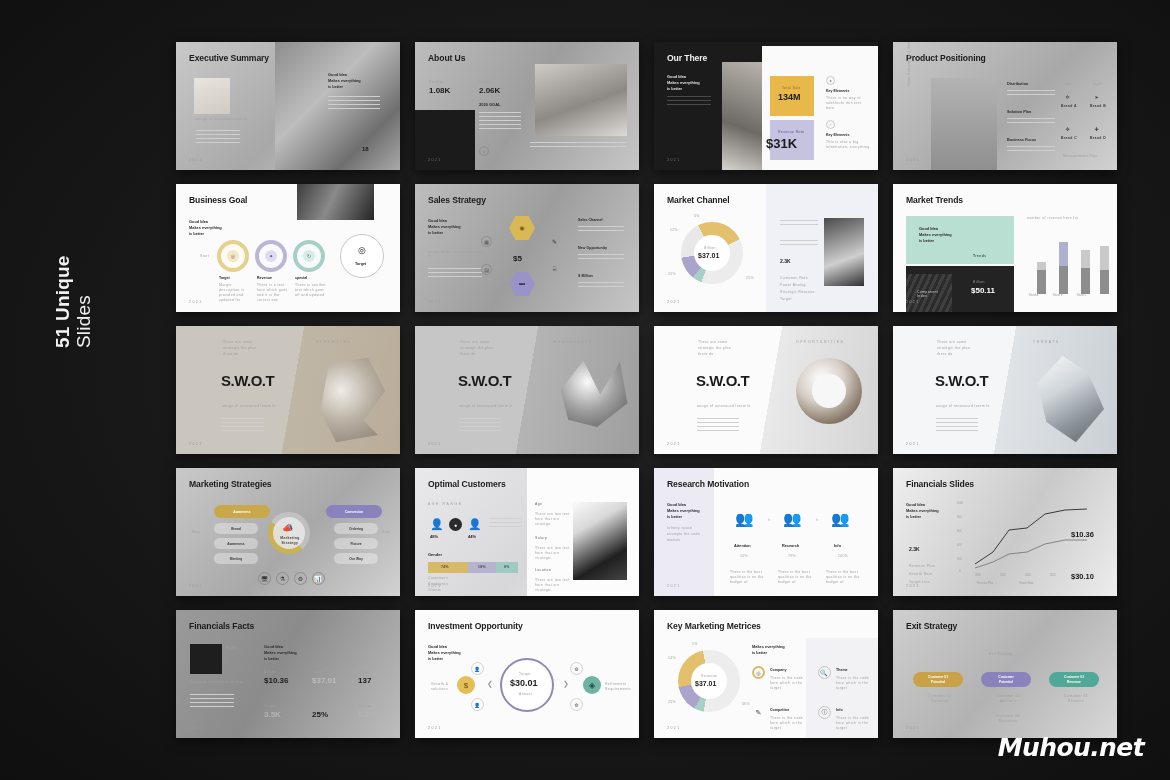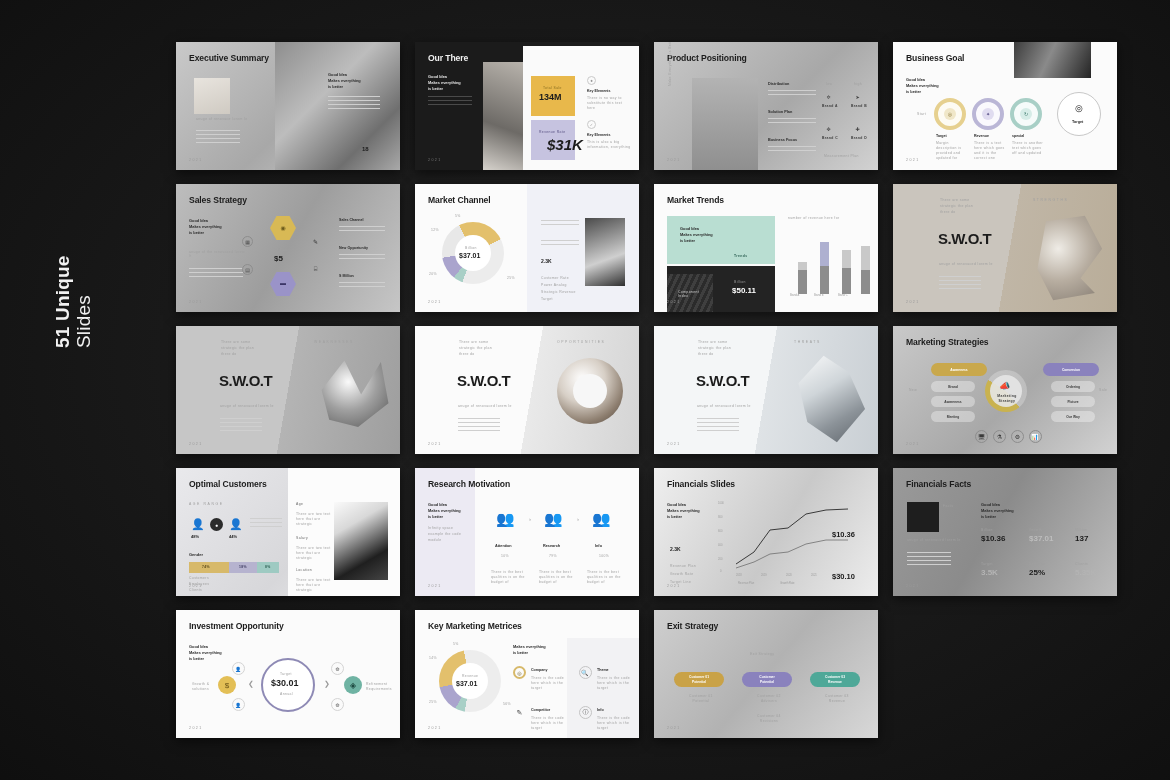--- a/index.html
+++ b/index.html
@@ -135,39 +135,62 @@
       <div class="lines" style="left:152px;top:54px;width:52px;">
           <i></i>
           <i></i>
           <i></i>
           <i></i>
         </div>
       <div class="val" style="left:186px;top:104px;font-size:6px;">18</div>
       <div class="tag">2021</div>
     </div>
 
+    <div class="slide bg-grey2">
+      <div class="ph photo-b" style="left:120px;top:22px;width:92px;height:72px;"></div>
+      <div class="ph bg-dark" style="left:0;top:68px;width:60px;height:60px;"></div>
+      <div class="title">About Us</div>
+      <div class="lbl" style="left:14px;top:38px;">Results</div>
+      <div class="val" style="left:14px;top:44px;font-size:8px;">1.08K</div>
+      <div class="lbl" style="left:64px;top:38px;">Clients</div>
+      <div class="val" style="left:64px;top:44px;font-size:8px;">2.06K</div>
+      <div class="blurb" style="left:64px;top:60px;font-size:4px;">2020 GOAL</div>
+      <div class="lines" style="left:64px;top:70px;width:42px;">
+          <i></i>
+          <i></i>
+          <i></i>
+          <i></i>
+          <i></i>
+        </div>
+      <div class="circ-ic" style="left:64px;top:104px;width:10px;height:10px;border:1px solid #8e8e8e;color:#666;font-size:4px;">i</div>
+      <div class="lines" style="left:115px;top:100px;width:96px;">
+          <i></i>
+          <i></i>
+        </div>
+      <div class="tag" style="color:#777;">2021</div>
+    </div>
 
     <div class="slide bg-dark dark-title">
       <div class="ph photo-d" style="left:68px;top:20px;width:43px;height:108px;"></div>
       <div class="ph" style="left:108px;top:4px;width:116px;height:124px;background:#fafafa;"></div>
       <div class="title">Our There</div>
       <div class="blurb" style="left:13px;top:32px;color:#e4e4e4;">Good Idea
 Makes everything
 is better</div>
       <div class="lines" style="left:13px;top:54px;width:44px;">
           <i style="background:#4a4a4a;"></i>
           <i style="background:#4a4a4a;"></i>
           <i style="background:#4a4a4a;"></i>
         </div>
       <div class="ph" style="left:116px;top:34px;width:44px;height:40px;background:#e8b84b;z-index:5;"></div>
       <div class="lbl" style="left:128px;top:44px;color:#8a6f20;z-index:6;">Total Sale</div>
       <div class="val" style="left:124px;top:50px;font-size:9px;z-index:6;">134M</div>
       <div class="ph" style="left:116px;top:78px;width:44px;height:40px;background:#c6c3e0;z-index:5;"></div>
       <div class="lbl" style="left:124px;top:88px;color:#595283;z-index:6;">Revenue Rate</div>
-      <div class="val" style="left:132px;top:94px;font-size:15px;z-index:6;font-style:italic;">$31K</div>
+      <div class="val" style="left:112px;top:94px;font-size:13px;z-index:6;">$31K</div>
       <div class="circ-ic" style="left:172px;top:34px;width:9px;height:9px;border:1px solid #c9c9c9;color:#777;font-size:3.5px;">★</div>
       <div class="blurb" style="left:172px;top:47px;font-size:3.6px;">Key Elements</div>
       <div class="lbl" style="left:172px;top:54px;width:44px;line-height:1.5;">There is no way to substitute this text here</div>
       <div class="circ-ic" style="left:172px;top:78px;width:9px;height:9px;border:1px solid #c9c9c9;color:#777;font-size:3.5px;">✓</div>
       <div class="blurb" style="left:172px;top:91px;font-size:3.6px;">Key Elements</div>
       <div class="lbl" style="left:172px;top:98px;width:44px;line-height:1.5;">This is also a big information, everything</div>
       <div class="tag" style="color:#777;">2021</div>
     </div>
 
     <div class="slide bg-grey">
@@ -635,14 +658,15 @@
 Advisers</div>
       <div class="lbl" style="left:162px;top:84px;width:42px;text-align:center;line-height:1.5;white-space:pre-line;">Customer 03
 Revenue</div>
       <div class="lbl" style="left:94px;top:104px;width:42px;text-align:center;line-height:1.5;white-space:pre-line;">Customer 04
 Revisions</div>
       <div class="tag">2021</div>
     </div>
 
   </div>
 
+  <div id="brand-watermark">Muhou.net</div>
 
 </div>
 
 </body></html>

